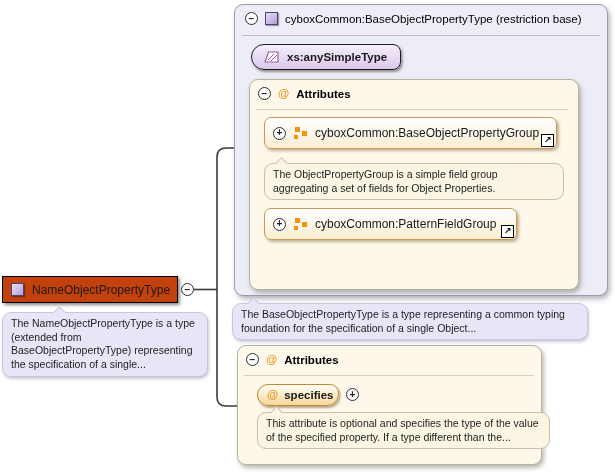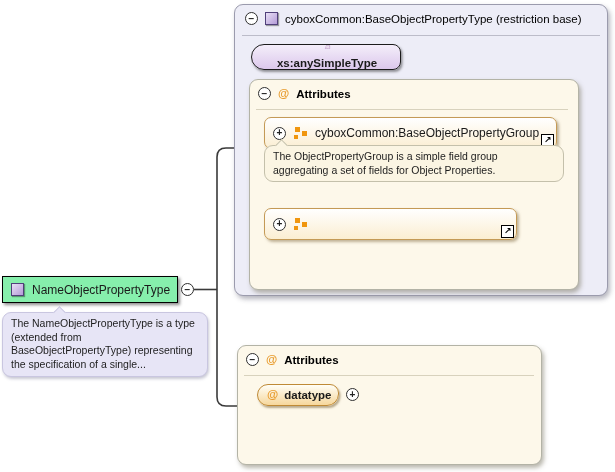--- a/index.html
+++ b/index.html
@@ -20,31 +20,31 @@
   .divider.cream{background:#d8d2bd;}
 
   .toggle{width:13px;height:13px;border:1px solid #2e2e2e;border-radius:50%;background:#fff;
           display:flex;align-items:center;justify-content:center;flex:0 0 13px;
           font:700 10px/1 "Liberation Sans",sans-serif;color:#222;padding:0;}
   .at{color:#e89c2e;font-weight:700;font-size:11.5px;line-height:1;}
   .sq-icon{width:13px;height:13px;border:1px solid #50407a;flex:0 0 13px;
            background:linear-gradient(135deg,#e8e0f5 0%,#b49bd8 100%);
            box-shadow:1px 1px 1px rgba(0,0,0,.35);}
 
-  .root-box{position:absolute;left:2px;top:276px;width:176px;height:27px;background:#86efac;
+  .root-box{position:absolute;left:2px;top:276px;width:176px;height:27px;background:#c2410c;
             border:1.5px solid #000;display:flex;align-items:center;gap:8px;padding:0 6px 0 8px;
             box-shadow:2px 2px 3px rgba(0,0,0,.45);z-index:2;}
   .root-box .lbl{font-size:12px;white-space:nowrap;}
   .root-toggle{position:absolute;left:181px;top:283px;z-index:3;}
 
   .capsule-st{position:absolute;left:16px;top:39px;width:150px;height:26px;
             background:linear-gradient(180deg,#f4eefa 0%,#dcc8ec 100%);
             border:1.5px solid #1c1c1c;border-radius:13px 8px 8px 13px;
             box-shadow:1.5px 2px 2.5px rgba(0,0,0,.4);
-            display:flex;align-items:center;gap:8px;padding:0 10px 0 12px;flex-direction:column;}
+            display:flex;align-items:center;gap:8px;padding:0 10px 0 12px;}
   .capsule-st .lbl{font-size:11.5px;font-weight:600;white-space:nowrap;}
 
   .attrbox{left:14px;top:74px;width:330px;height:211px;}
   .grow{position:absolute;height:32px;background:linear-gradient(180deg,#ffffff 0%,#fbeed2 100%);
         border:1px solid #c49a56;border-radius:7px;box-shadow:2px 2px 3px rgba(140,120,80,.55);
         display:flex;align-items:center;gap:8px;padding:0 8px;}
   .grow .lbl{font-size:12px;font-weight:500;white-space:nowrap;}
   .linkbox{position:absolute;right:2px;bottom:1px;width:13px;height:13px;border:1.5px solid #000;
            background:#fff;display:flex;align-items:center;justify-content:center;
            font:700 9px/1 "DejaVu Sans",sans-serif;color:#000;}
@@ -112,47 +112,56 @@
       <div class="grow" style="left:14px;top:37px;width:293px;">
         <span class="toggle">+</span>
         <svg width="13" height="12" viewBox="0 0 13 12">
           <rect x="1" y="0" width="5" height="5" fill="#f0960e"></rect>
           <rect x="0" y="8" width="4" height="4" fill="#f0960e"></rect>
           <rect x="8" y="4" width="5" height="5" fill="#f0960e"></rect>
         </svg>
         <span class="lbl">cyboxCommon:BaseObjectPropertyGroup</span>
         <span class="linkbox">↗</span>
       </div>
-      <div class="tip cream" style="left:14px;top:65px;width:300px;">
+      <div class="tip cream" style="left:14px;top:83px;width:300px;">
         <span class="pointer cream" style="left:12px;"></span>
         <span>The ObjectPropertyGroup is a simple field group aggregating a set of fields for Object Properties.</span>
       </div>
 
       <div class="grow" style="left:14px;top:128px;width:253px;">
         <span class="toggle">+</span>
         <svg width="13" height="12" viewBox="0 0 13 12">
           <rect x="1" y="0" width="5" height="5" fill="#f0960e"></rect>
           <rect x="0" y="8" width="4" height="4" fill="#f0960e"></rect>
           <rect x="8" y="4" width="5" height="5" fill="#f0960e"></rect>
         </svg>
+        <span class="lbl">cyboxCommon:PatternFieldGroup</span>
         <span class="linkbox">↗</span>
       </div>
     </div>
   </div>
 
+  <div class="tip purple" style="left:232px;top:303px;width:356px;z-index:2;">
+    <span class="pointer purple" style="left:16px;"></span>
+    <span>The BaseObjectPropertyType is a type representing a common typing foundation for the specification of a single Object...</span>
+  </div>
 
   <div class="panel-cream" style="left:237px;top:345px;width:305px;height:120px;z-index:2;">
     <div class="hdr" style="left:8px;top:7px;">
       <span class="toggle">−</span>
       <span class="at">@</span>
       <span class="lbl bold">Attributes</span>
     </div>
     <div class="divider cream" style="left:6px;top:29px;width:290px;"></div>
 
     <div class="capsule-at">
       <span class="at">@</span>
-      <span class="lbl">datatype</span>
+      <span class="lbl">specifies</span>
     </div>
     <span class="toggle" style="position:absolute;left:108px;top:42px;">+</span>
 
+    <div class="tip cream" style="left:19px;top:66px;width:293px;">
+      <span class="pointer cream" style="left:14px;"></span>
+      <span>This attribute is optional and specifies the type of the value of the specified property. If a type different than the...</span>
+    </div>
   </div>
 
 </div>
 
 </body></html>

